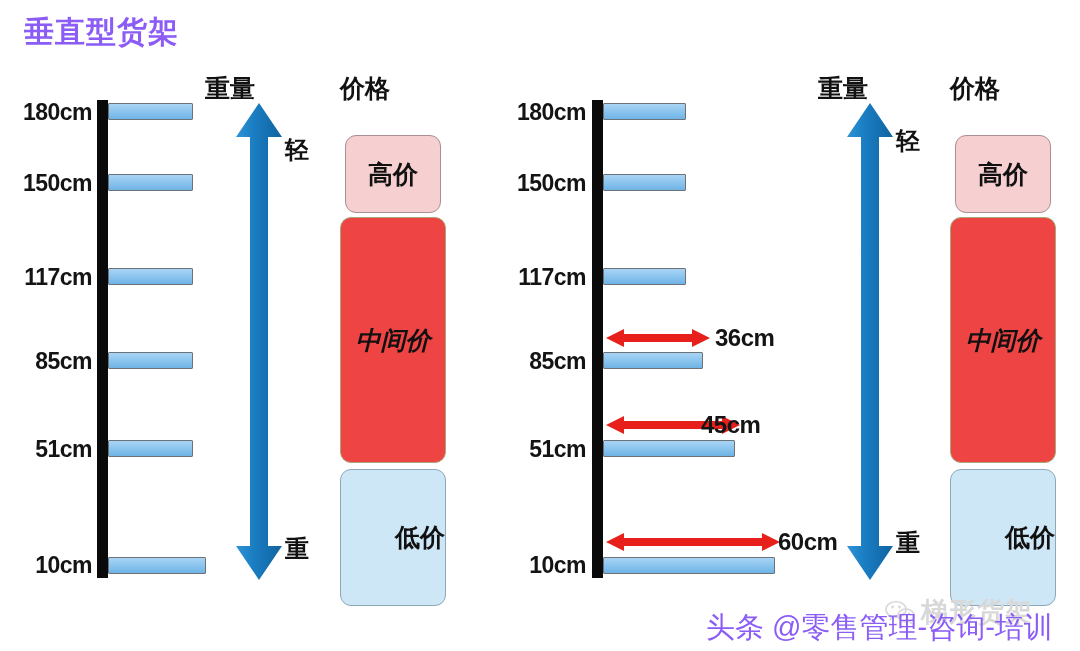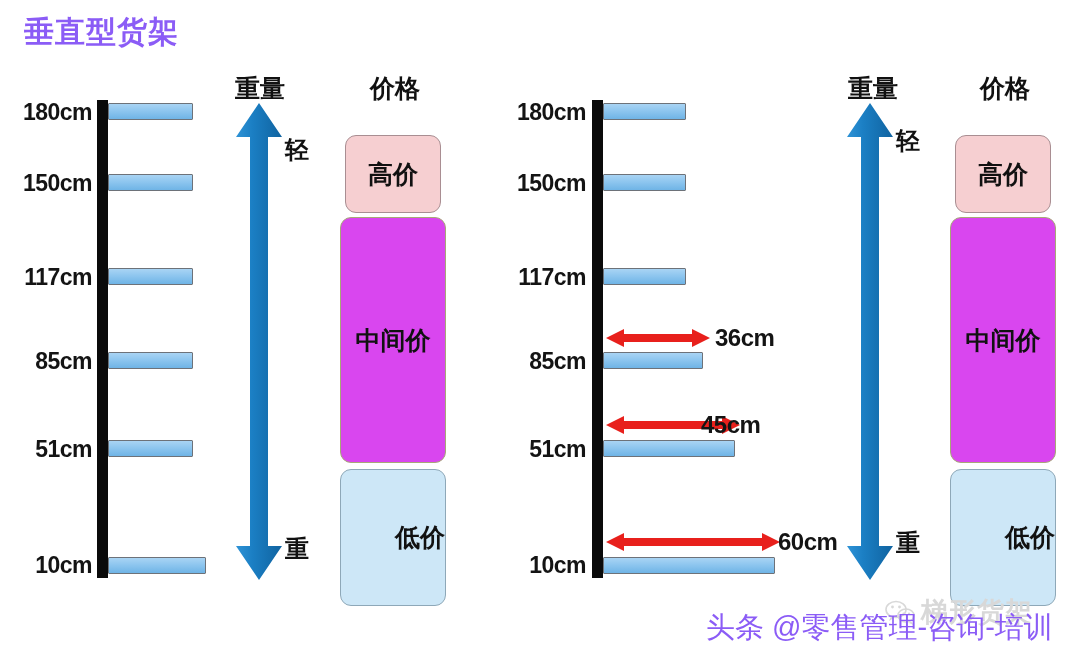--- a/index.html
+++ b/index.html
@@ -23,21 +23,20 @@
     white-space:nowrap;
   }
 
   
   .col-head{
     position:absolute;
     font-size:25px;
     font-weight:700;
     color:#111;
     white-space:nowrap;
-    text-align:center;
   }
 
   
   .post{
     position:absolute;
     background:#0a0a0a;
     width:11px;
   }
 
   
@@ -80,21 +79,21 @@
     border-radius:11px;
     display:flex;
     align-items:center;
     justify-content:center;
     font-size:25px;
     font-weight:700;
     color:#111;
     margin-top:25px;
   }
   .price-high{background:#f6cfd1;border-color:#a98e92;}
-  .price-mid{background:#d946ef;border-color:#a8a878;}
+  .price-mid{background:#ef4444;border-color:#a8a878;font-style:italic;}
   .price-low{background:#cde7f7;border-color:#8ea8b8;justify-content:flex-end;}
 
   
   .measure{position:absolute;}
   .measure svg{display:block;}
   .measure-label{
     position:absolute;
     font-size:24px;
     font-weight:700;
     color:#141414;

